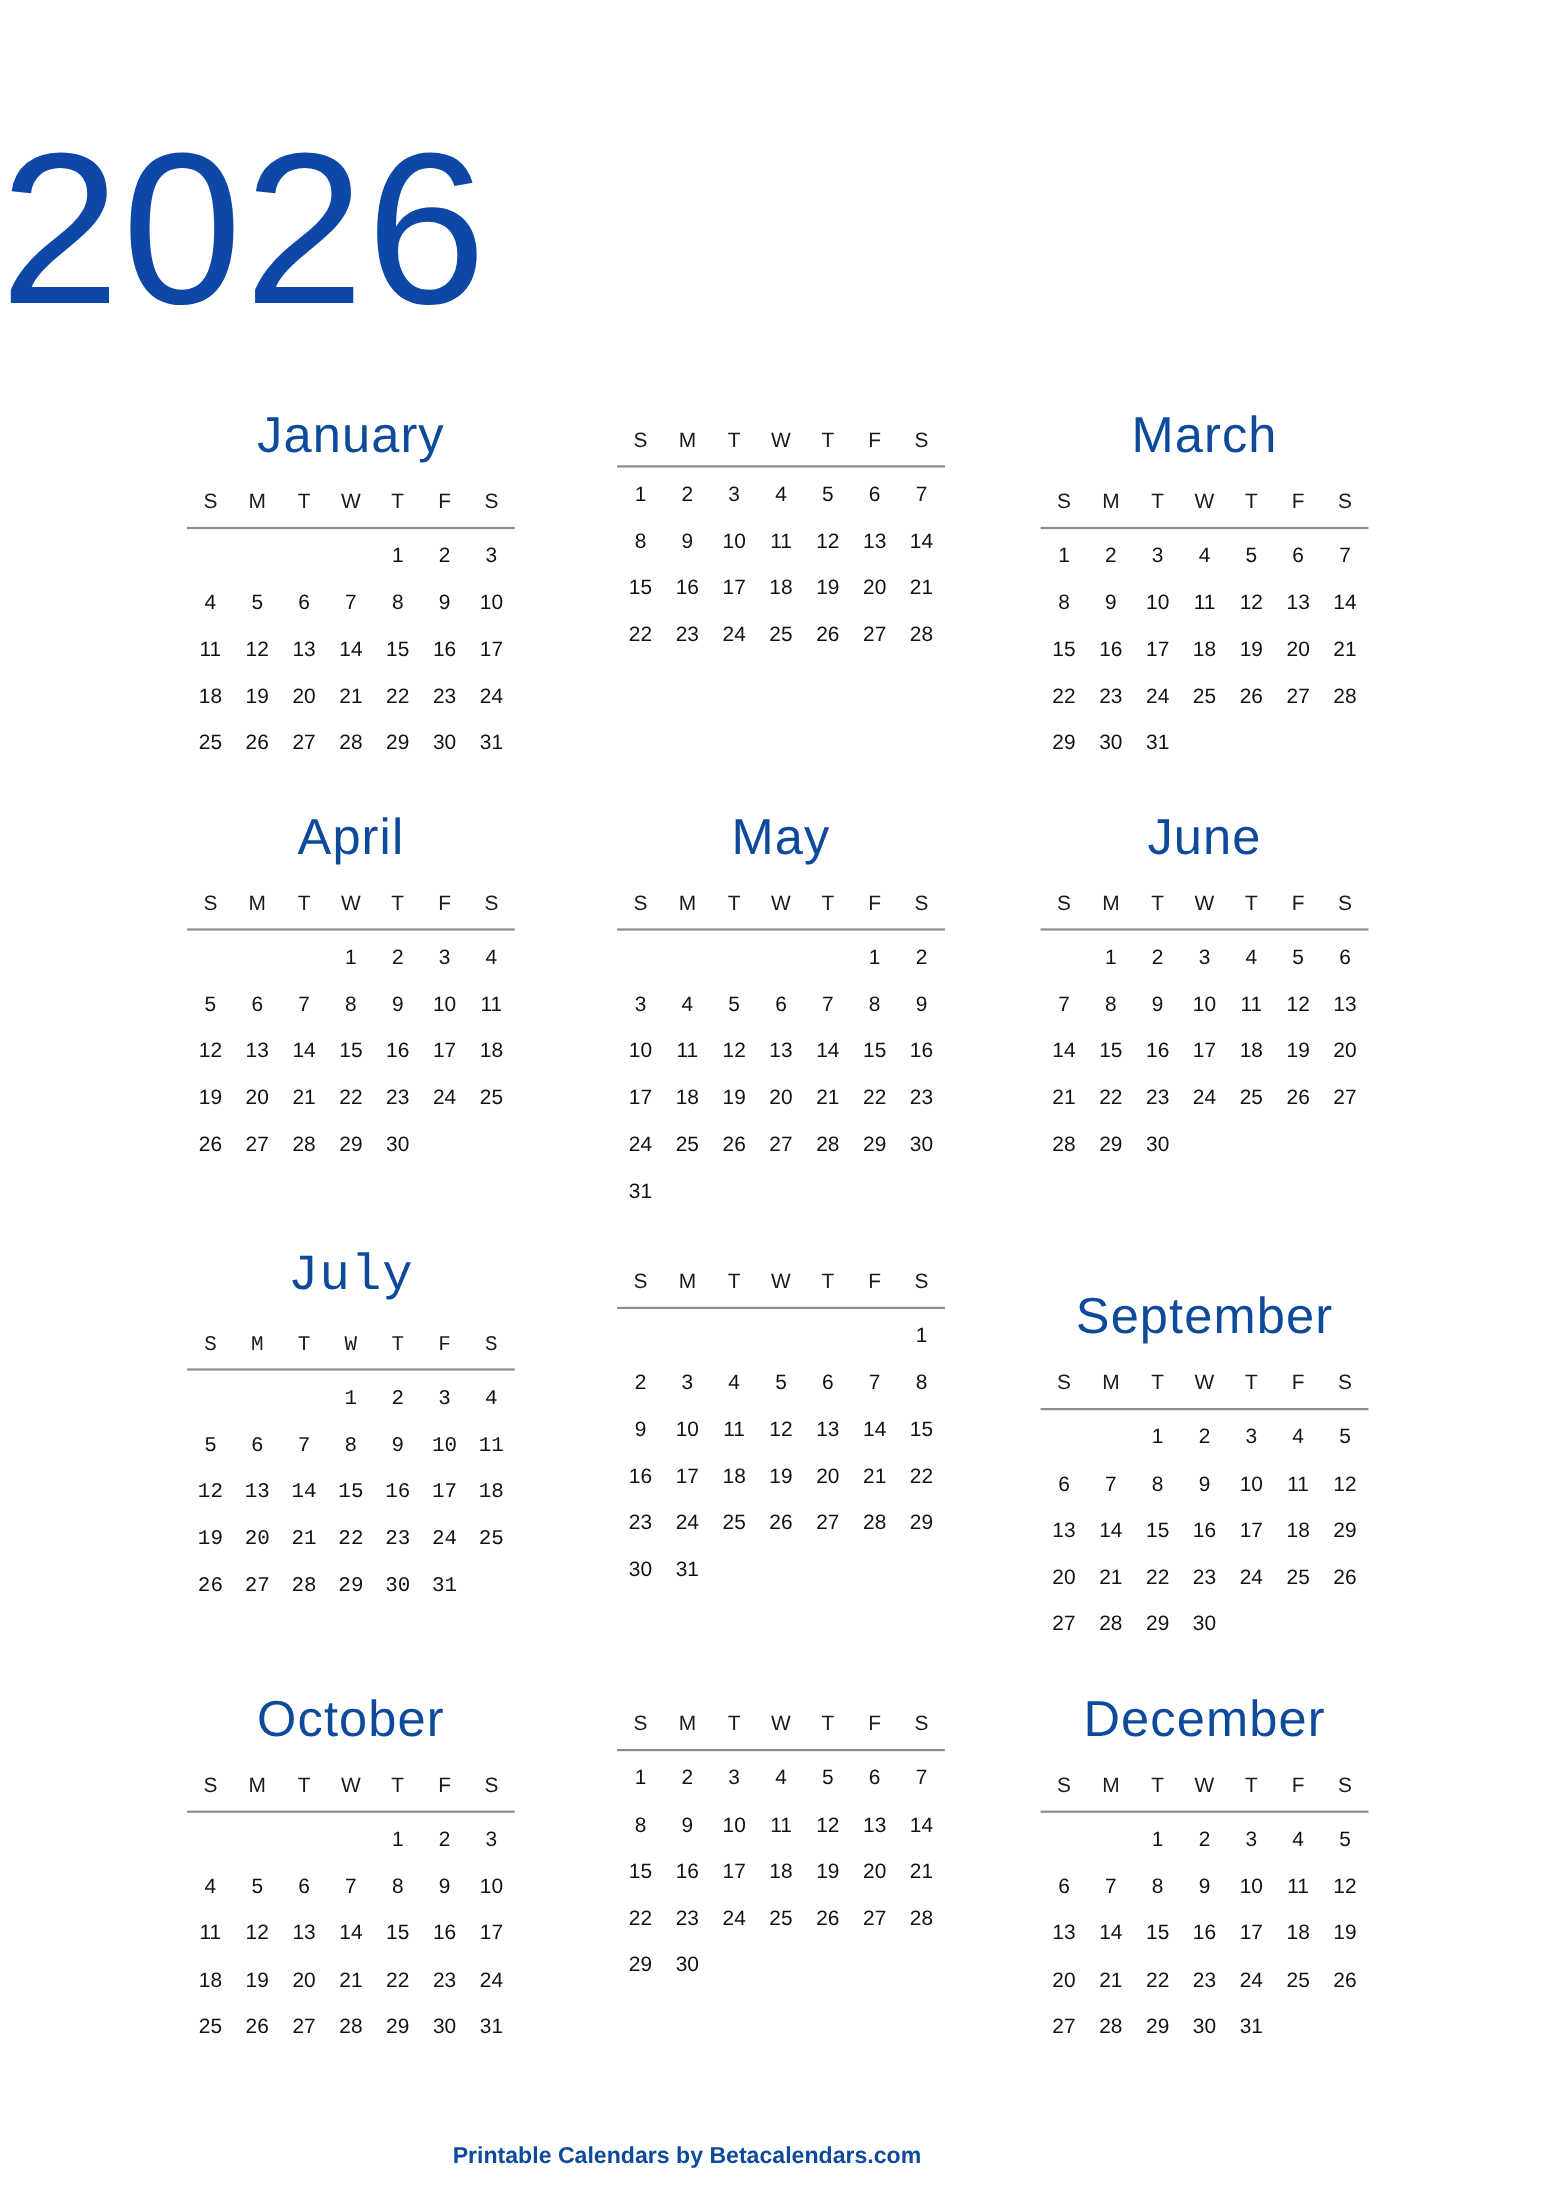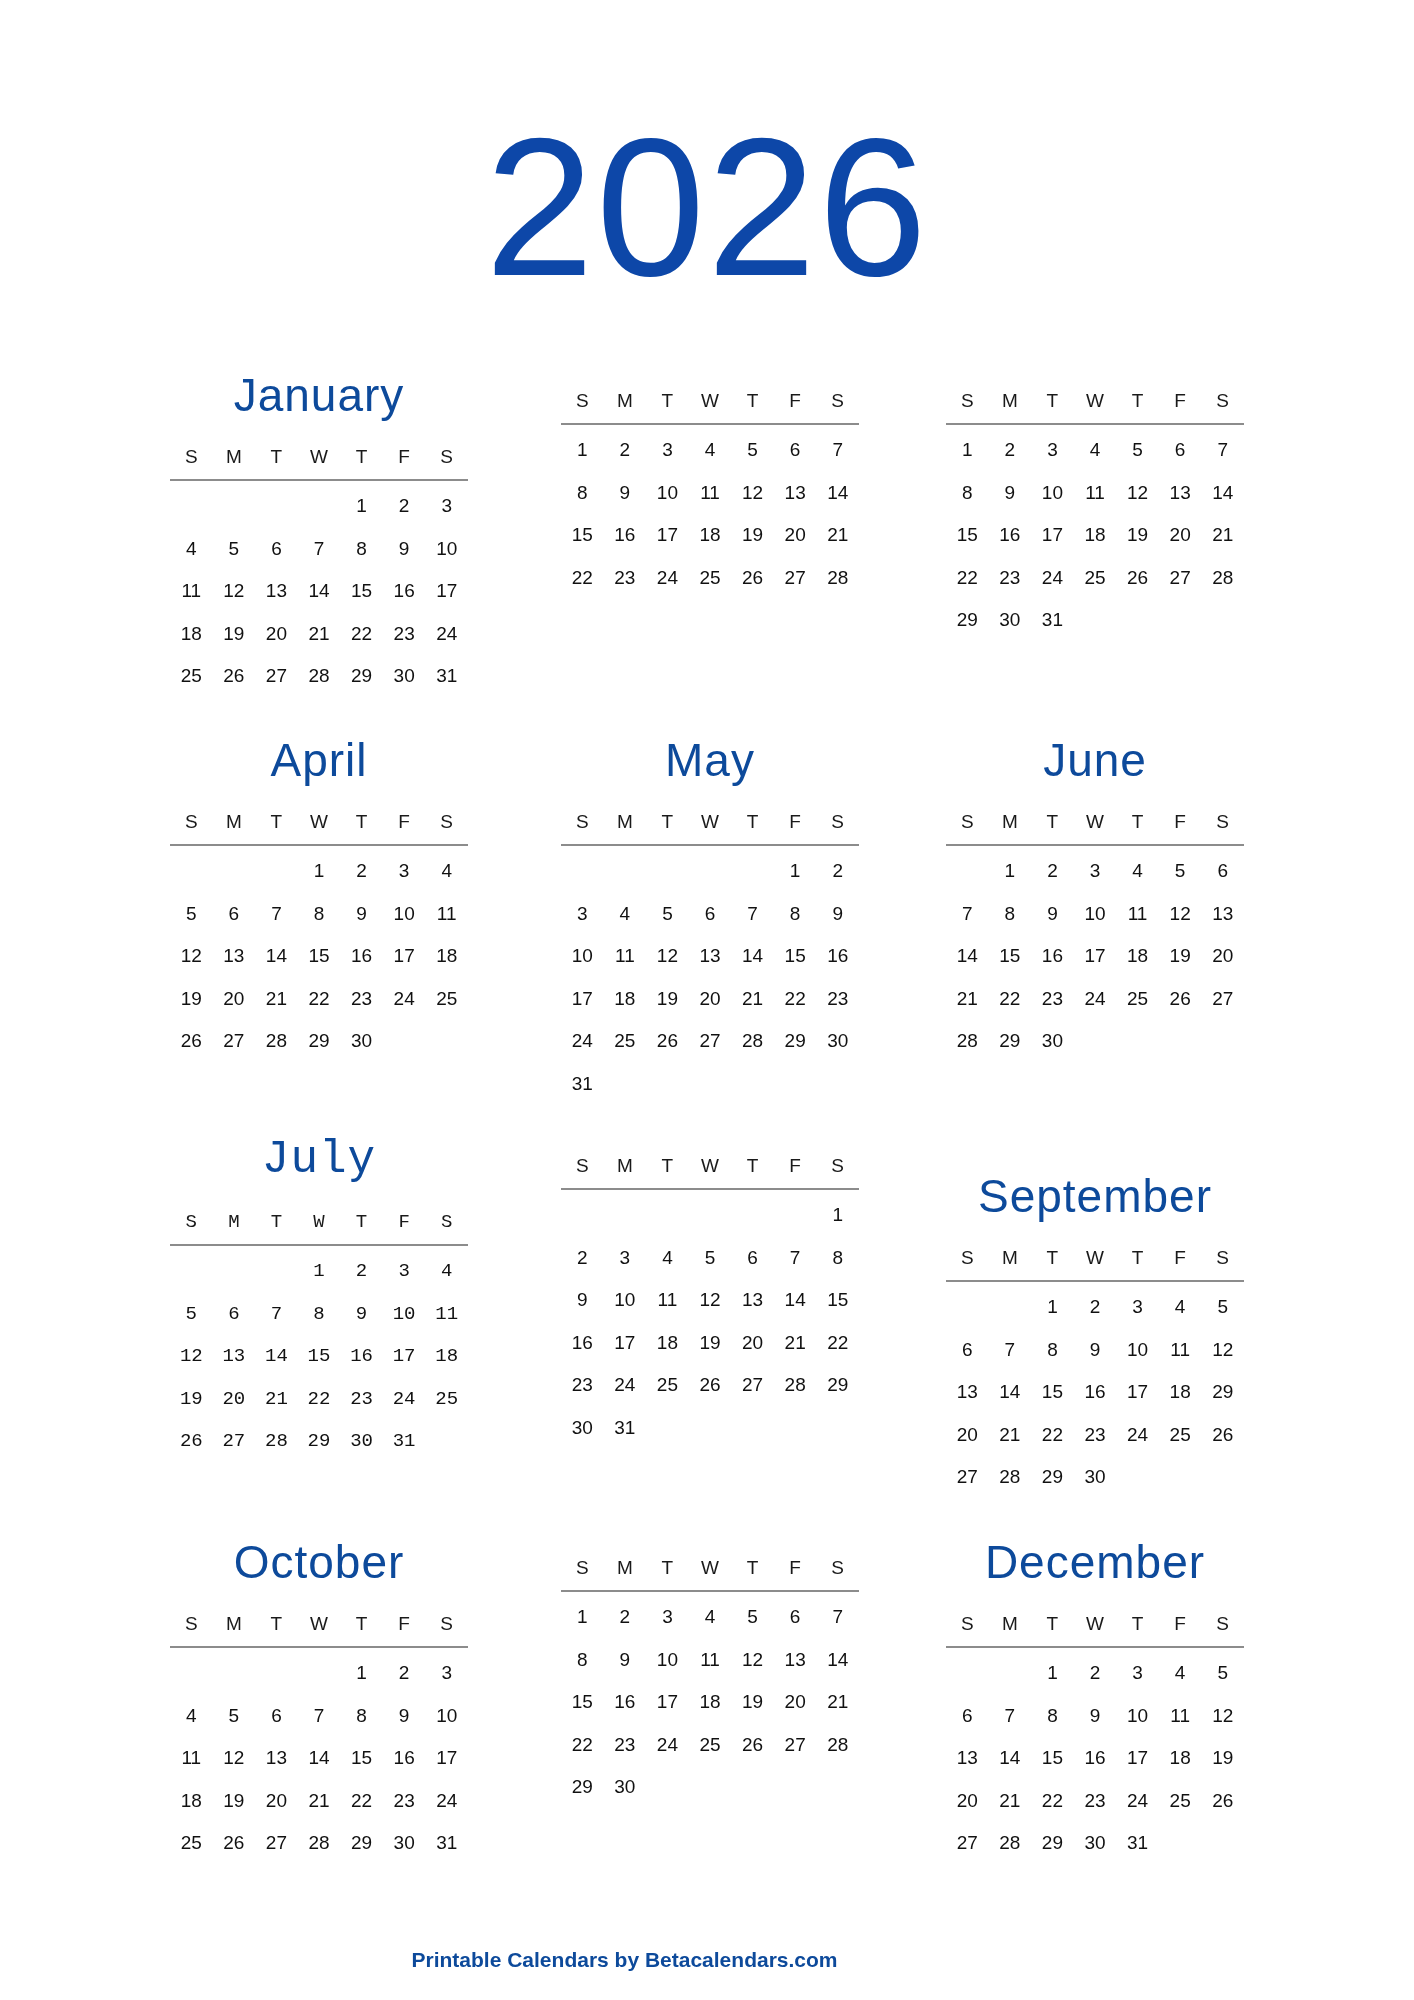--- a/index.html
+++ b/index.html
@@ -1,18 +1,18 @@
 <!DOCTYPE html>
 <html><head>
 <meta charset="utf-8">
 <style>
   html, body { margin: 0; padding: 0; background: #ffffff; }
   body { width: 1414px; height: 2000px; position: relative; overflow: hidden;
          font-family: "Liberation Sans", "DejaVu Sans", sans-serif; }
-  .year { position: absolute; left: 0; width: 1414px; top: 108px; text-align: center;
+  .year { position: absolute; left: 0; width: 1414px; top: 108px; 
           font-size: 196px; line-height: 200px; color: #0d47a8; font-weight: 400; letter-spacing: 2px; }
   .month { position: absolute; width: 298px; }
   .month-title { text-align: center; font-size: 46px; line-height: 56px; color: #0d4a9b;
                  letter-spacing: 1px; height: 56px; }
   .weekdays { display: grid; grid-template-columns: repeat(7, 1fr); margin-top: 22px;
               font-size: 19px; line-height: 24px; color: #1a1a1a; text-align: center; }
   .divider { height: 2px; background: #8c8c8c; margin-top: 10px; }
   .days { display: grid; grid-template-columns: repeat(7, 1fr); grid-auto-rows: 42.5px;
           font-size: 19px; color: #111; text-align: center; padding-top: 10px; }
   .days span { line-height: 30px; }
@@ -111,20 +111,21 @@
         <span>22</span>
         <span>23</span>
         <span>24</span>
         <span>25</span>
         <span>26</span>
         <span>27</span>
         <span>28</span>
       </div>
     </div>
     <div class="month" style="left: 946px; top: 367px;">
+      <div class="month-title">March</div>
       <div class="weekdays">
         <span>S</span>
         <span>M</span>
         <span>T</span>
         <span>W</span>
         <span>T</span>
         <span>F</span>
         <span>S</span>
       </div>
       <div class="divider"></div>

